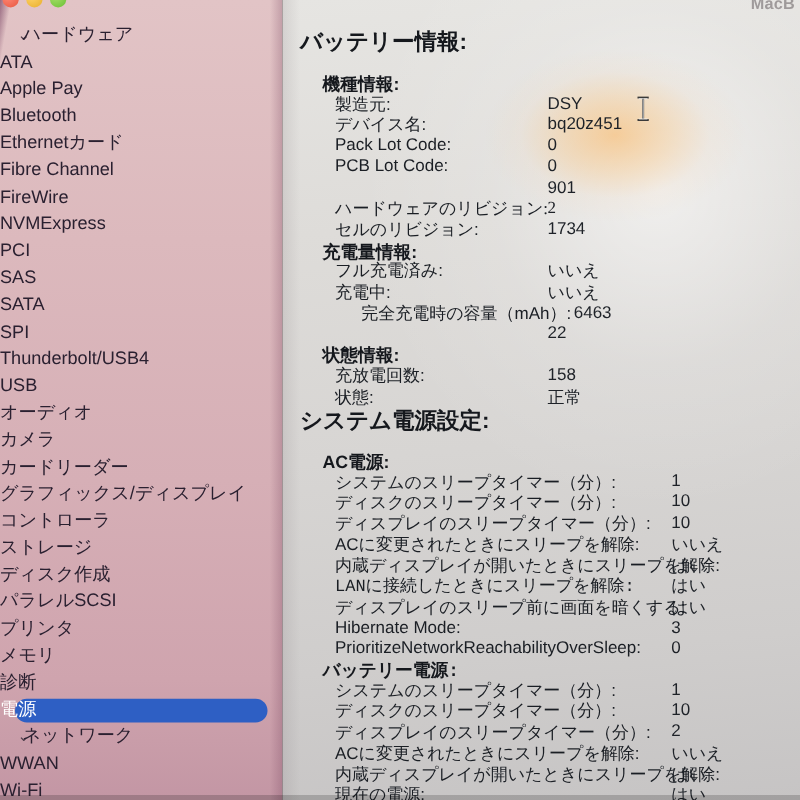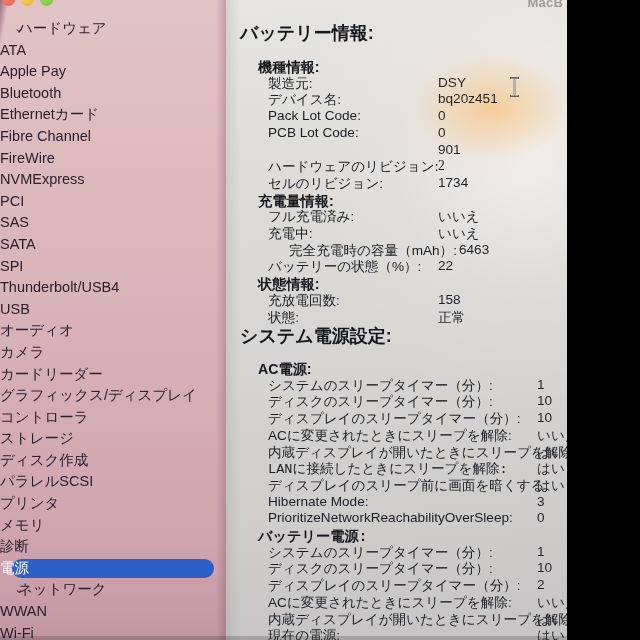--- a/index.html
+++ b/index.html
@@ -88,21 +88,21 @@
     border-radius: 9.5px;
     background: #2e5fc4;
     z-index: 0;
   }
   .sb-row .lbl { position: relative; z-index: 1; }
 
   
   #main {
     position: absolute;
     left: 226px; top: 0;
-    width: 341px; height: 640px;
+    width: 414px; height: 640px;
     background:
       radial-gradient(ellipse 105px 70px at 266px 108px, rgba(255,168,60,0.46) 0%, rgba(255,178,80,0.26) 42%, rgba(255,190,120,0.07) 72%, rgba(255,200,140,0) 100%),
       radial-gradient(ellipse 240px 260px at 300px 150px, rgba(255,255,255,0.55) 0%, rgba(255,255,255,0.12) 55%, rgba(255,255,255,0) 100%),
       linear-gradient(175deg, #e6e5e2 0%, #dedcd9 28%, #d7d5d3 55%, #cfcdcc 80%, #c6c4c4 100%);
     overflow: hidden;
     color: #20242a;
   }
   #main::before{
     content:"";
     position:absolute; left:0; top:0; width:100%; height:100%;
@@ -260,21 +260,20 @@
         </div>
         <div class="row vA" style="top: 225px; text-decoration: underline;">
           <span class="k">充電中:</span>
           <span class="v">いいえ</span>
         </div>
         <div class="row vA" style="top: 241.7px; margin-left: 21px;">
           <span class="k">完全充電時の容量（mAh）:</span>
           <span class="v">6463</span>
         </div>
         <div class="row vA" style="top: 258.4px;">
-          <span class="k">バッテリーの状態（%）:</span>
           <span class="v">22</span>
         </div>
         <div class="grp-title" style="top: 275.1px;">状態情報:</div>
         <div class="row vA" style="top: 291.8px;">
           <span class="k">充放電回数:</span>
           <span class="v">158</span>
         </div>
         <div class="row vA" style="top: 308.5px;">
           <span class="k">状態:</span>
           <span class="v">正常</span>

